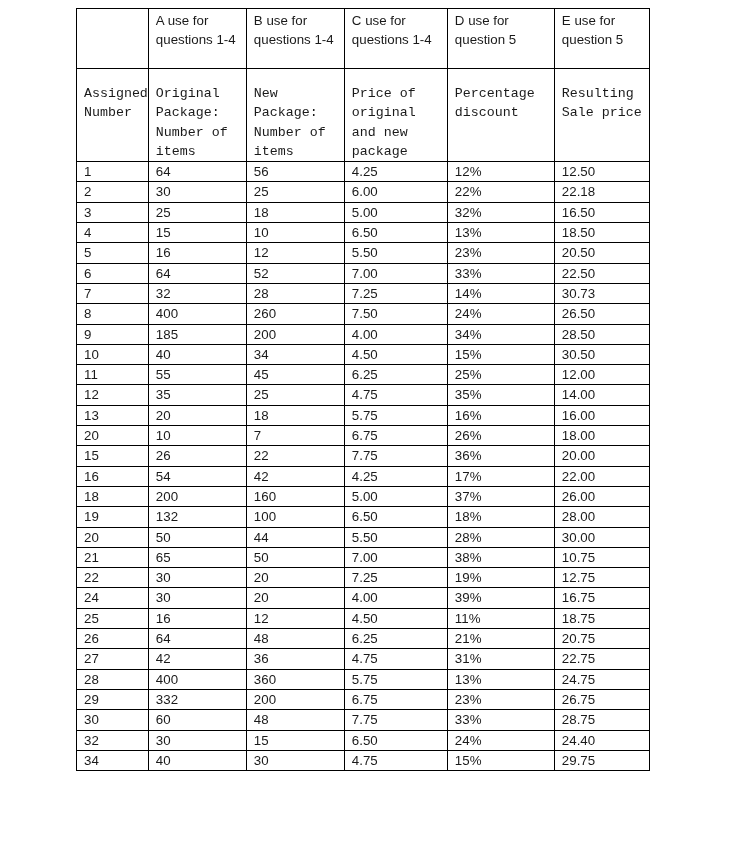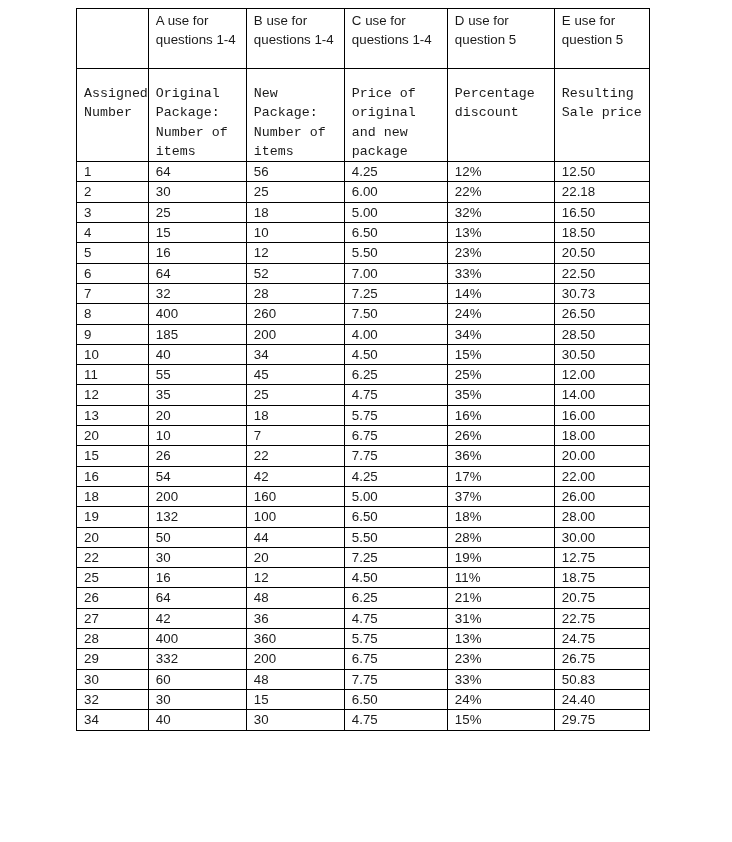--- a/index.html
+++ b/index.html
@@ -216,26 +216,42 @@
       </tr>
       <tr class="data-row">
         <td>20</td>
         <td>50</td>
         <td>44</td>
         <td>5.50</td>
         <td>28%</td>
         <td>30.00</td>
       </tr>
       <tr class="data-row">
+        <td>21</td>
+        <td>65</td>
+        <td>50</td>
+        <td>7.00</td>
+        <td>38%</td>
+        <td>10.75</td>
+      </tr>
+      <tr class="data-row">
         <td>22</td>
         <td>30</td>
         <td>20</td>
         <td>7.25</td>
         <td>19%</td>
         <td>12.75</td>
+      </tr>
+      <tr class="data-row">
+        <td>24</td>
+        <td>30</td>
+        <td>20</td>
+        <td>4.00</td>
+        <td>39%</td>
+        <td>16.75</td>
       </tr>
       <tr class="data-row">
         <td>25</td>
         <td>16</td>
         <td>12</td>
         <td>4.50</td>
         <td>11%</td>
         <td>18.75</td>
       </tr>
       <tr class="data-row">
@@ -269,21 +285,21 @@
         <td>6.75</td>
         <td>23%</td>
         <td>26.75</td>
       </tr>
       <tr class="data-row">
         <td>30</td>
         <td>60</td>
         <td>48</td>
         <td>7.75</td>
         <td>33%</td>
-        <td>50.83</td>
+        <td>28.75</td>
       </tr>
       <tr class="data-row">
         <td>32</td>
         <td>30</td>
         <td>15</td>
         <td>6.50</td>
         <td>24%</td>
         <td>24.40</td>
       </tr>
       <tr class="data-row">

